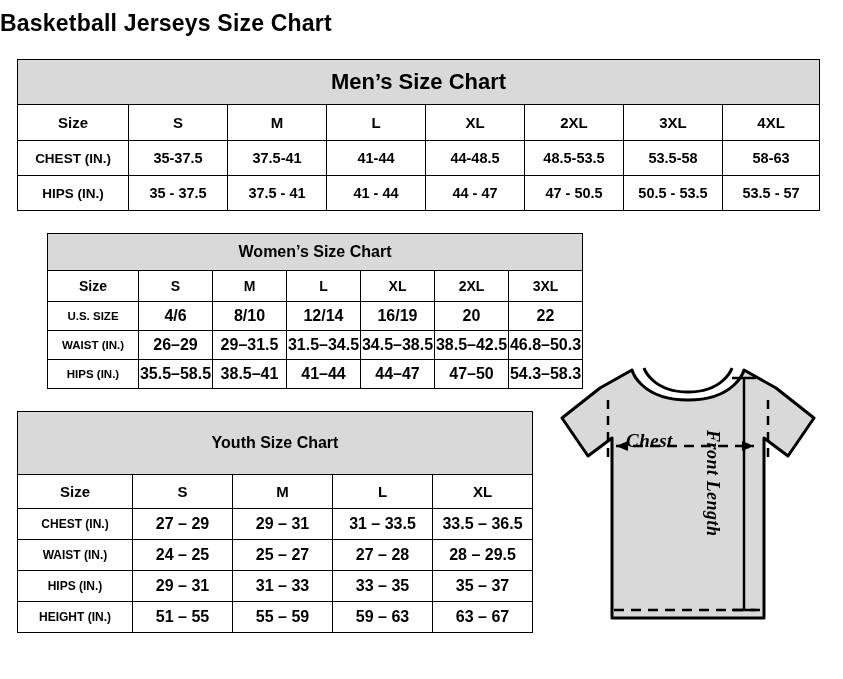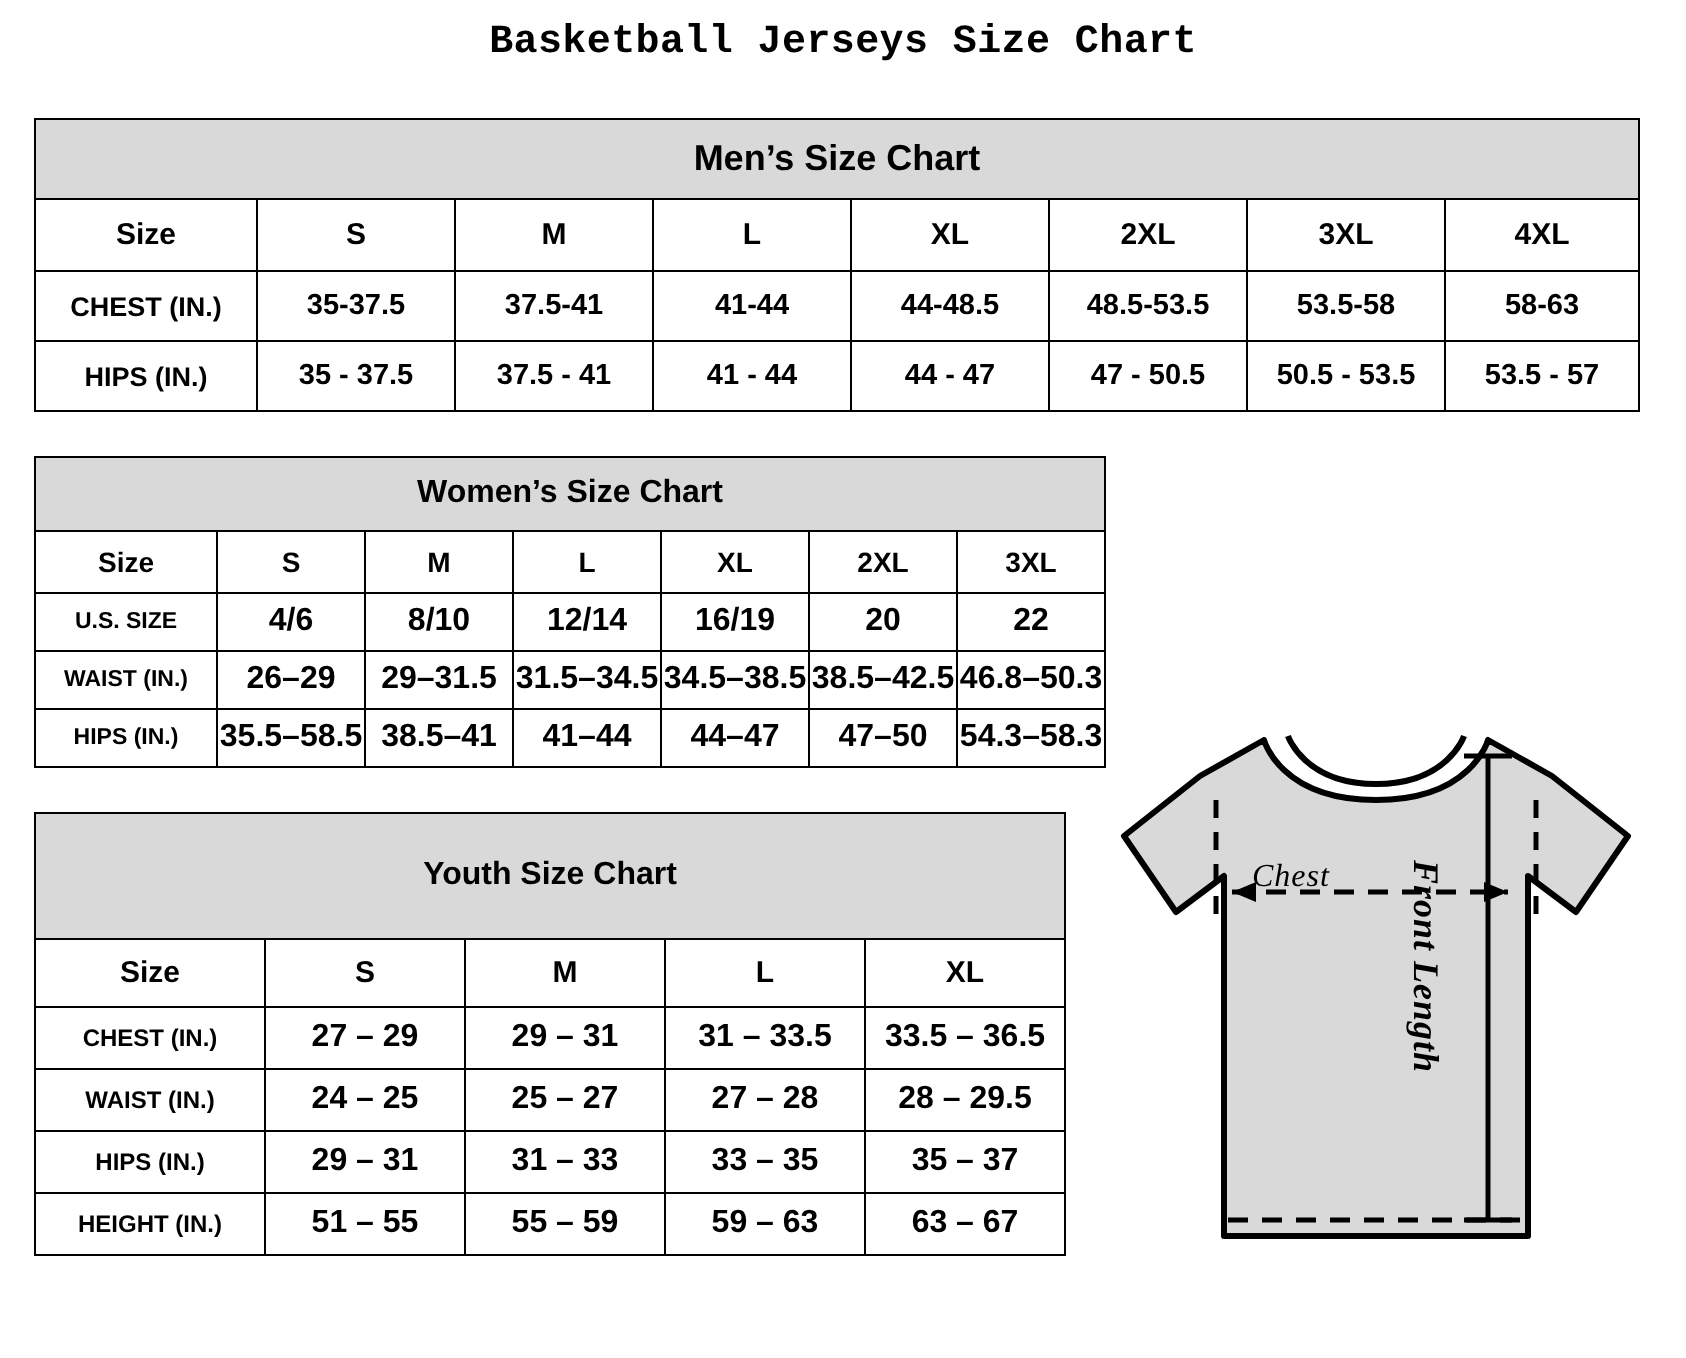--- a/index.html
+++ b/index.html
@@ -9,26 +9,24 @@
   }
   body {
     width: 843px;
     height: 679px;
     font-family: "Liberation Sans", sans-serif;
     color: #000000;
     position: relative;
     overflow: hidden;
   }
   .page-title {
-    text-align: center;
-    font-size: 20px;
+    font-size: 23px;
     font-weight: bold;
     margin: 10px 0 0 0;
     letter-spacing: 0.2px;
-    font-family: Liberation Mono, monospace;
   }
   .tables-col {
     position: absolute;
     left: 17px;
     top: 59px;
     width: 802px;
   }
   table {
     border-collapse: collapse;
     table-layout: fixed;
@@ -36,21 +34,21 @@
   }
   table td, table th {
     border: 1px solid #000000;
     text-align: center;
     vertical-align: middle;
     font-weight: bold;
     background: #ffffff;
   }
   .chart-head td {
     background: #d9d9d9;
-    font-size: 18px;
+    font-size: 22px;
     font-weight: bold;
     padding: 9px 0;
   }
   
   .men-table {
     width: 802px;
   }
   .men-table .hdr td {
     font-size: 15px;
     padding: 9px 0;
@@ -61,20 +59,21 @@
   }
   .men-table .row td.label {
     font-size: 13.5px;
   }
   
   .women-wrap {
     margin-top: 22px;
   }
   .women-table {
     width: 535px;
+    margin-left: 30px;
   }
   .women-table .chart-head td {
     font-size: 16px;
     padding: 9px 0;
   }
   .women-table .hdr td {
     font-size: 14px;
     padding: 7px 0;
   }
   .women-table .row td {
@@ -113,22 +112,22 @@
     top: 348px;
     width: 296px;
     height: 316px;
   }
   .chest-label {
     position: absolute;
     left: 626px;
     top: 430px;
     font-family: "Liberation Serif", serif;
     font-style: italic;
-    font-weight: normal;
-    font-size: 16px;
+    font-weight: bold;
+    font-size: 19px;
     letter-spacing: 0.5px;
   }
   .frontlen-label {
     position: absolute;
     left: 702px;
     top: 430px;
     font-family: "Liberation Serif", serif;
     font-style: italic;
     font-weight: bold;
     font-size: 18px;

